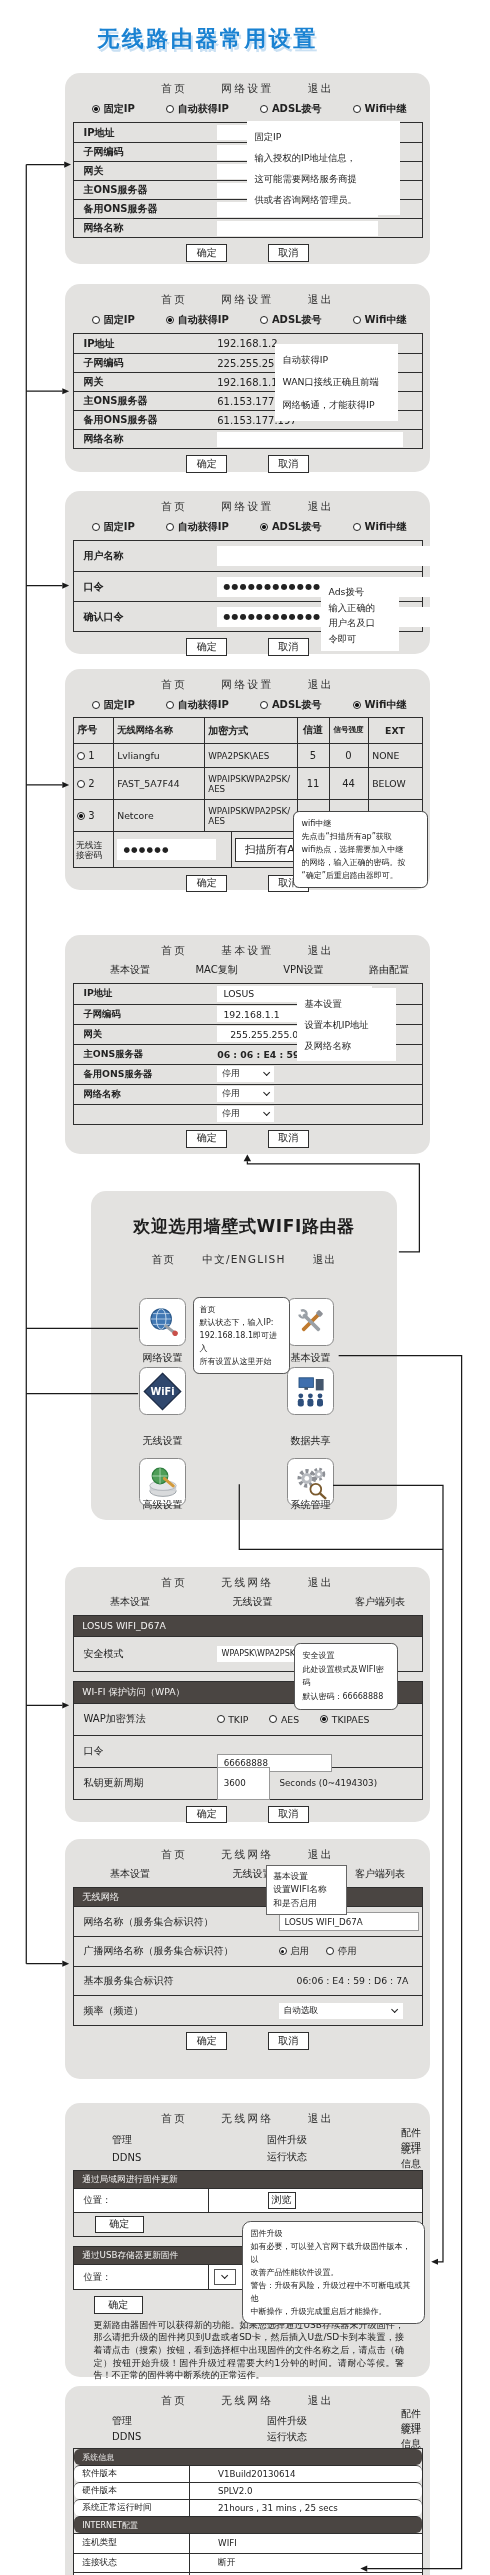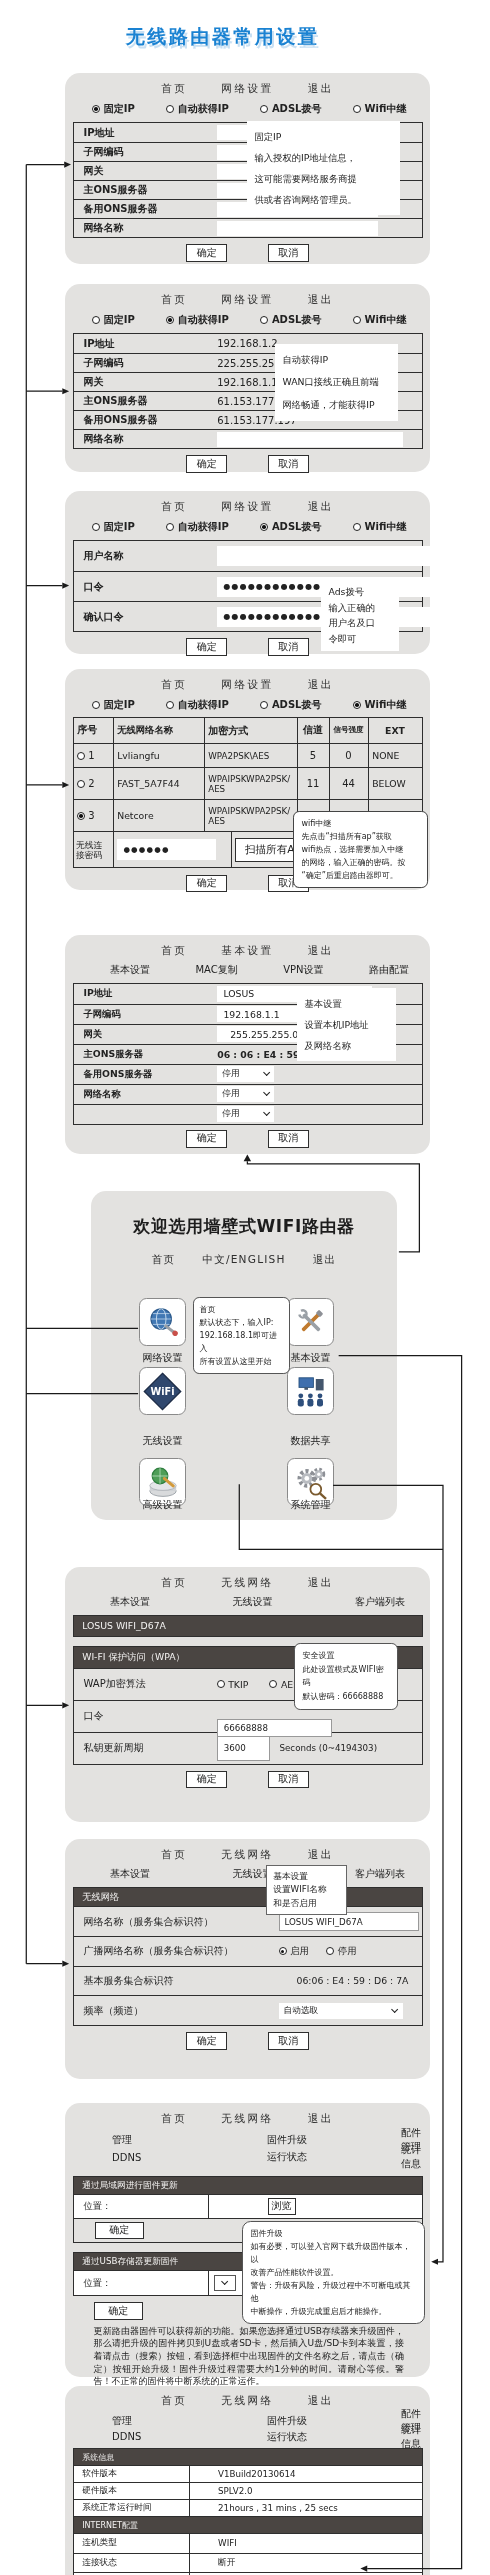--- a/index.html
+++ b/index.html
@@ -1,20 +1,20 @@
 <!DOCTYPE html>
 <html style="font-size:10px"><head>
 <meta charset="utf-8">
 <style>
   html,body{margin:0;padding:0;}
   body{width:491px;height:2576px;position:relative;background:#ffffff;
        font-family:"DejaVu Sans",sans-serif;color:#222;overflow:hidden;}
   
-  .page-title{position:absolute;top:23.6px;left:15px;width:415px;text-align:center;
-    font-size:19px;font-weight:bold;color:#1a82d2;letter-spacing:2.5px;
+  .page-title{position:absolute;top:23.6px;left:0;width:415px;text-align:center;
+    font-size:22px;font-weight:bold;color:#1a82d2;letter-spacing:2.5px;
     text-shadow:1.9px 2.5px 0 #c9e0f3;}
   
   #wires{position:absolute;top:0;left:0;z-index:3;pointer-events:none;}
   
   .panel{position:absolute;left:65px;width:365px;background:#e3e2e0;
     border-radius:15px;box-sizing:border-box;z-index:2;}
   .tabs{display:flex;justify-content:center;gap:34px;padding-top:8.7px;
     font-size:10.6px;color:#2e2e2e;letter-spacing:2.5px;}
   .subtabs{display:flex;justify-content:space-between;padding:5px 25px 0 45px;
     font-size:10px;color:#222;}
@@ -81,21 +81,21 @@
   .menu2 .mrow{display:flex;height:17px;align-items:center;}
   .menu2 .m1{width:155px;} .menu2 .m2{width:134px;} .menu2 .m3{flex:1;}
   .note{margin:5px 26px 0 28.6px;font-size:9px;line-height:1.4;text-align:justify;}
   
   .p10t{border:1.2px solid #2e2e2e;margin:3.7px 7.5px 0 7.5px;}
   .p10t .trow{display:flex;align-items:center;border-top:0.9px solid #2e2e2e;background:#fff;}
   .p10t .trow:first-child{border-top:none;}
   .p10t .tl{width:116px;padding-left:8.7px;font-size:8.7px;border-right:0.9px solid #2e2e2e;
     align-self:stretch;display:flex;align-items:center;box-sizing:border-box;}
   .p10t .tv{flex:1;padding-left:28.6px;font-size:8.7px;}
-  .rh26{height:16px;} .rh30{height:18.6px;}
+  .rh26{height:16px;border-radius:6px;} .rh30{height:18.6px;}
 </style>
 </head>
 <body>
 
 <svg id="wires" width="491" height="2576" viewBox="0 0 790 4148">
   <g stroke="#1a1a1a" stroke-width="2" fill="none">
     <path d="M42 265 V3162"></path>
     <path d="M42 265 H103"></path>
       <path d="M42 630 H100"></path>
       <path d="M42 943 H100"></path>
@@ -582,20 +582,27 @@
     <span class="tab">无线网络</span>
     <span class="tab">退出</span>
   </div>
   <div class="subtabs">
     <span>基本设置</span>
     <span>无线设置</span>
     <span>客户端列表</span>
   </div>
   <div class="sec">
     <div class="dbar">LOSUS WIFI_D67A</div>
+    <div class="srow" style="height:34px;">
+      <div class="flabel">安全模式</div>
+      <div class="selbox" style="width:118px;font-size:8px;">
+        <span>WPAPSK\WPA2PSK</span>
+          <span class="chev"></span>
+      </div>
+    </div>
   </div>
   <div class="sec" style="margin-top:8.7px;">
     <div class="dbar" style="height:21px;">WI-FI 保护访问（WPA）</div>
     <div class="srow">
       <div class="flabel">WAP加密算法</div>
       <div style="display:flex;gap:21px;font-size:9.3px;align-items:center;">
         <span class="ritem">
             <span class="rc"></span>
             <span>TKIP</span>
           </span>
@@ -608,21 +615,21 @@
             <span>TKIPAES</span>
           </span>
       </div>
     </div>
     <div class="srow">
       <div class="flabel">口令</div>
       <div class="ibox" style="width:115px;height:18.6px;display:flex;align-items:center;padding-left:6.2px;font-size:8.7px;box-sizing:border-box;border:0.6px solid #999;margin-top:24px;">66668888</div>
     </div>
     <div class="srow">
       <div class="flabel">私钥更新周期</div>
-      <div class="ibox" style="width:53px;height:25px;display:flex;align-items:center;padding-left:6.2px;font-size:8.7px;box-sizing:border-box;border:0.6px solid #999;">3600</div>
+      <div class="ibox" style="width:53px;height:33px;display:flex;align-items:center;padding-left:6.2px;font-size:8.7px;box-sizing:border-box;border:0.6px solid #999;">3600</div>
       <span style="margin-left:10px;font-size:8.7px;">Seconds  (0~4194303)</span>
     </div>
   </div>
   <div class="btnrow">
     <div class="btn">确定</div>
     <div class="btn">取消</div>
   </div>
   <div class="callout" style="left:229px;top:76px;width:104px;font-size:8px;line-height:13.7px;border:1.2px solid #555;border-radius:6.2px;">
     <div>安全设置</div>
     <div>此处设置模式及WIFI密码</div>
@@ -694,21 +701,21 @@
       <span class="m1">管理</span>
       <span class="m2">固件升级</span>
       <span class="m3">配件管理</span>
     </div>
     <div class="mrow">
       <span class="m1">DDNS</span>
       <span class="m2">运行状态</span>
       <span class="m3">统计信息</span>
     </div>
   </div>
-  <div class="sec" style="margin-top:10px;text-align:center;">
+  <div class="sec" style="margin-top:4px;text-align:center;">
     <div class="dbar" style="height:17.4px;font-size:8.7px;">通过局域网进行固件更新</div>
     <div style="display:flex;align-items:center;height:22.4px;background:#fff;border-top:1.2px solid #2e2e2e;">
       <div style="width:135px;padding-left:10px;font-size:9.3px;border-right:1.2px solid #2e2e2e;align-self:stretch;display:flex;align-items:center;box-sizing:border-box;">位置：</div>
       <div class="btn" style="margin-left:59px;padding:0 3px;">浏览</div>
     </div>
     <div style="display:flex;align-items:center;height:23.6px;border-top:1.2px solid #2e2e2e;">
       <div class="btn" style="margin-left:21px;padding:0.6px 13.7px;">确定</div>
     </div>
   </div>
   <div class="sec" style="margin-top:8.7px;">

